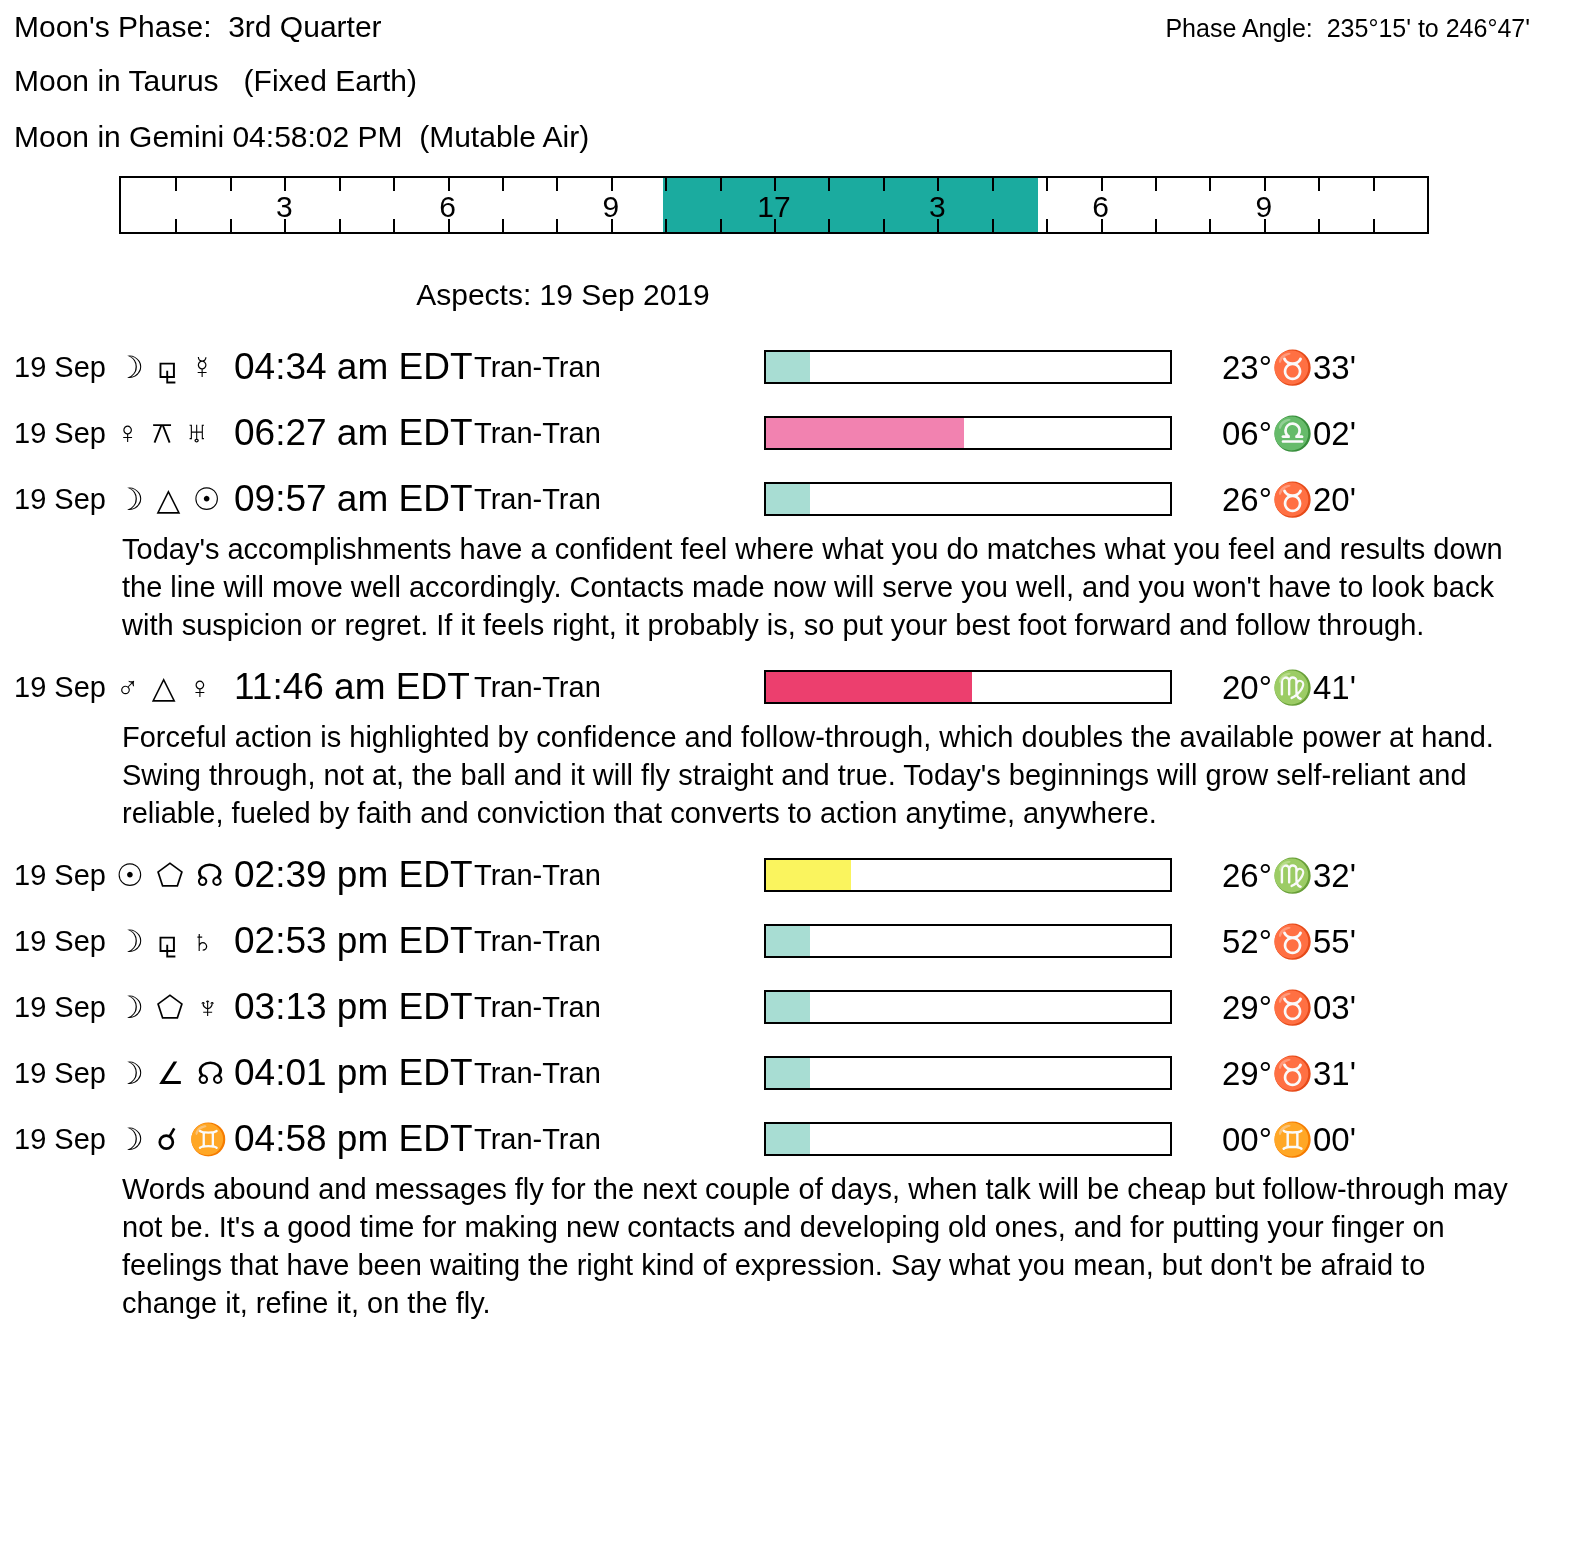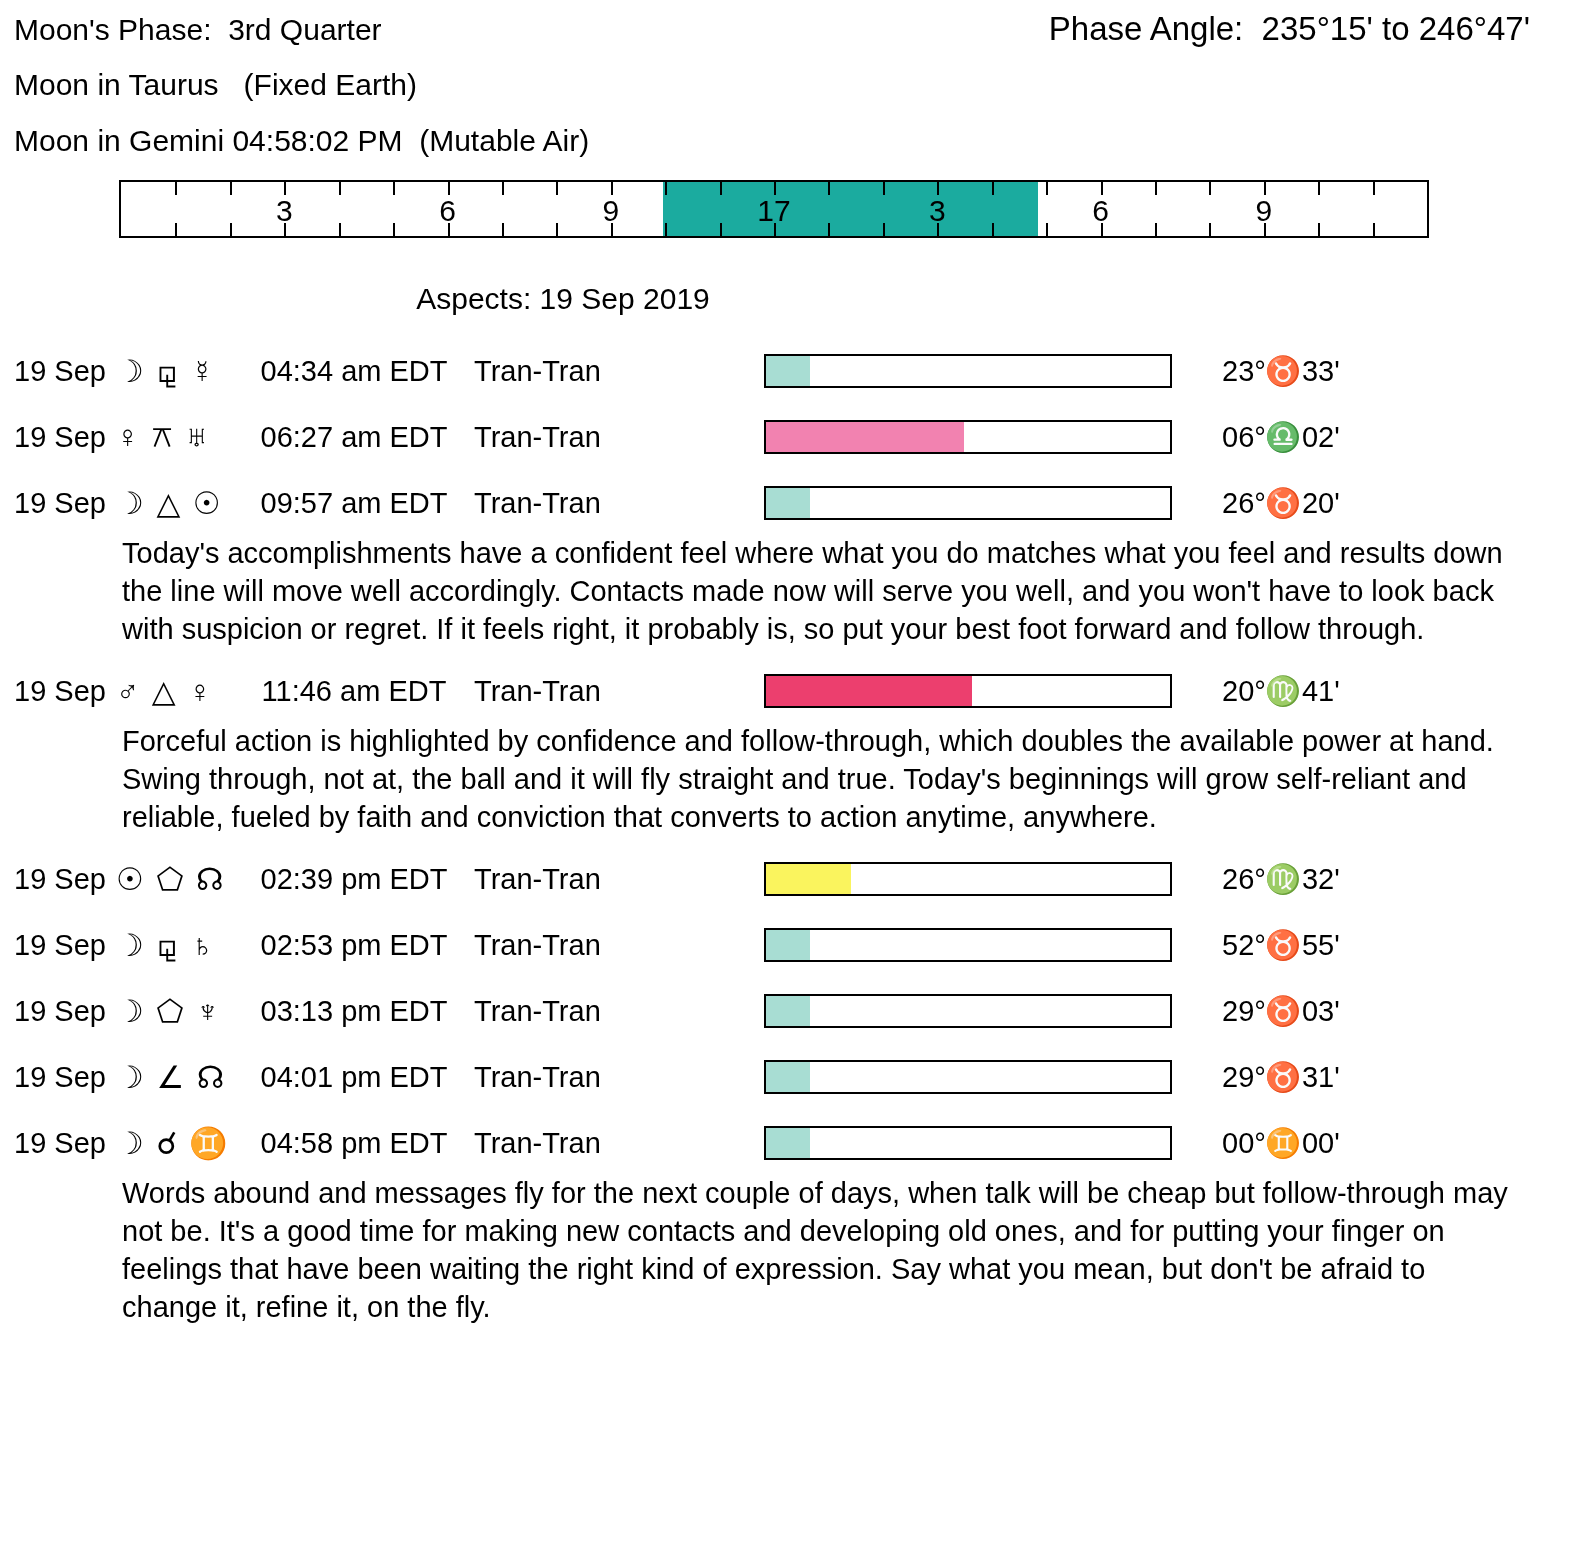--- a/index.html
+++ b/index.html
@@ -21,21 +21,21 @@
     width: 1574px;
   }
   
   .header-row {
     display: flex;
     justify-content: space-between;
     align-items: baseline;
     margin-bottom: 20px;
   }
   .hdr-left { font-size: 30px; white-space: pre; }
-  .hdr-right { font-size: 33px; white-space: pre; padding-right: 22px;}
+  .hdr-right { font-size: 25px; white-space: pre; padding-right: 22px;}
   .line {
     font-size: 30px;
     margin-bottom: 22px;
     white-space: pre;
     margin-top: 20px;
   }
   .line.voc { margin-bottom: 8px; }
 
   
   .timeline-wrap {
@@ -104,24 +104,23 @@
   }
   .a-glyphs {
     width: 118px;
     font-size: 31px;
     white-space: pre;
     flex: none;
     letter-spacing: 2px;
   }
   .a-time {
     width: 240px;
-    font-size: 29px;
-    white-space: pre;
-    flex: none;
-    text-align: center;
+    font-size: 37px;
+    white-space: pre;
+    flex: none;
   }
   .a-kind {
     width: 290px;
     font-size: 29px;
     white-space: pre;
     flex: none;
   }
   .a-barwrap {
     width: 410px;
     flex: none;
@@ -133,21 +132,21 @@
     box-sizing: border-box;
     background: #fff;
     position: relative;
     overflow: hidden;
   }
   .a-fill {
     position: absolute;
     left: 0; top: 0; bottom: 0;
   }
   .a-pos {
-    font-size: 29px;
+    font-size: 33px;
     white-space: pre;
     padding-left: 48px;
     flex: none;
   }
   .a-text {
     font-size: 29px;
     line-height: 38px;
     margin: 2px 0 14px 108px;
     width: 1390px;
   }

